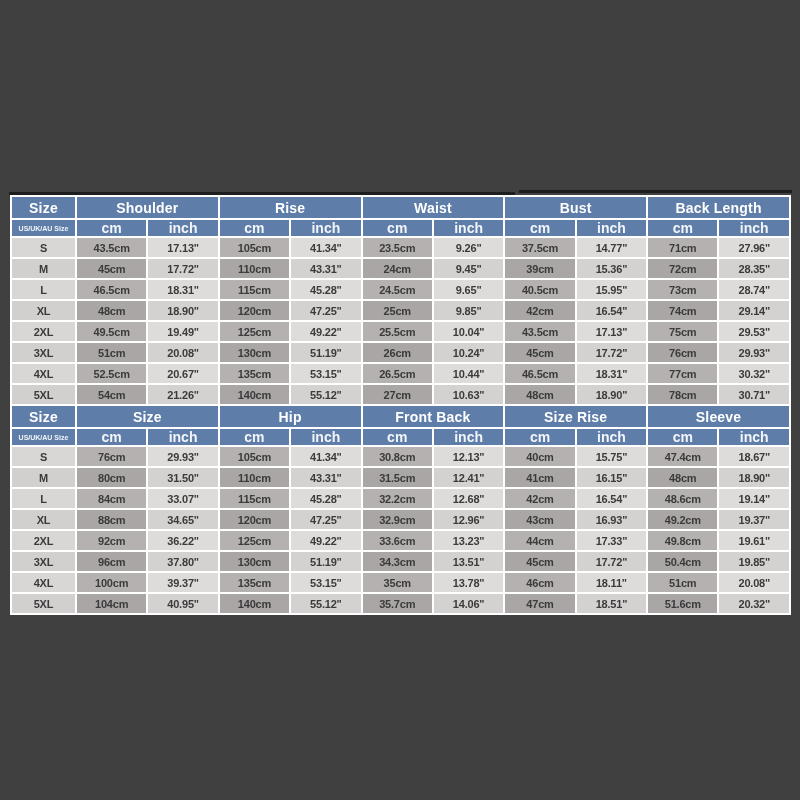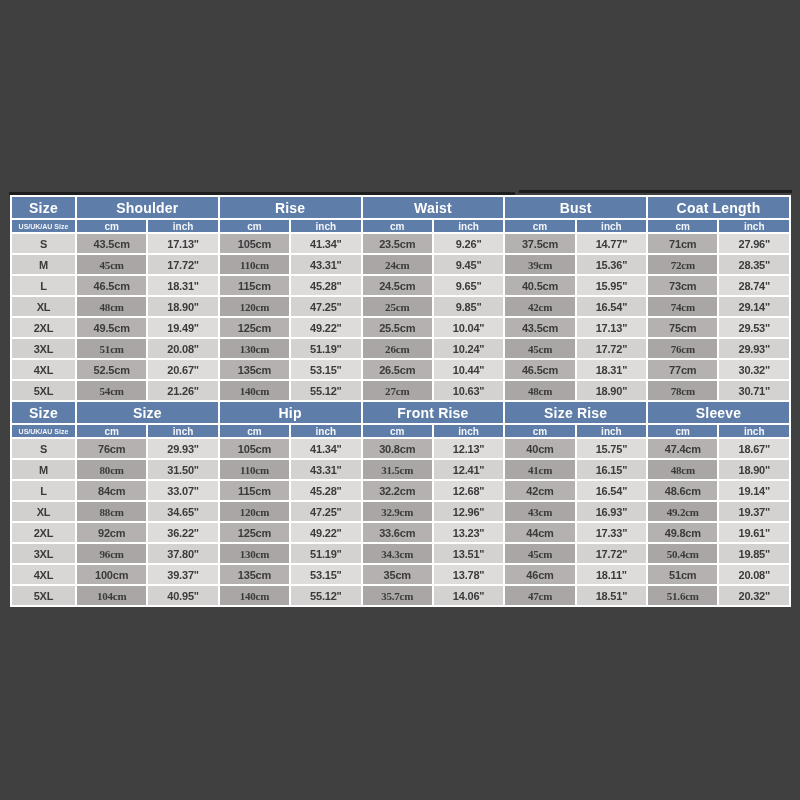--- a/index.html
+++ b/index.html
@@ -51,41 +51,41 @@
     color: #ffffff;
     font-weight: bold;
     font-size: 14px;
     height: 21px;
     letter-spacing: 0.2px;
   }
   th.unit {
     background: #5e7da8;
     color: #f2f5f9;
     font-weight: bold;
-    font-size: 10px;
+    font-size: 14px;
     height: 12px;
   }
   th.size-sub {
     background: #5e7da8;
     color: #f2f5f9;
     font-weight: bold;
     font-size: 7px;
     height: 12px;
   }
   td {
     height: 19px;
     font-size: 11px;
     font-weight: bold;
     color: #3b3b3b;
     letter-spacing: -0.2px;
   }
   tr.odd  td.size-cell { background: #d9d7d6; }
   tr.even td.size-cell { background: #d2d0cf; }
   tr.odd  td.cm-cell   { background: #b5b1b0; }
-  tr.even td.cm-cell   { background: #a9a6a5; font-family: Liberation Serif, serif; }
+  tr.even td.cm-cell   { background: #a9a6a5; }
   tr.odd  td.inch-cell { background: #dedcdb; }
   tr.even td.inch-cell { background: #d4d2d1; }
 </style>
 </head>
 <body>
 
 <div class="page">
   <div class="topline topline-left"></div>
   <div class="topline topline-right"></div>
   <div class="charts">
@@ -103,21 +103,21 @@
           <col style="width: 9.168%;">
           <col style="width: 9.168%;">
         </colgroup>
         <thead>
           <tr>
             <th class="group">Size</th>
             <th class="group" colspan="2">Shoulder</th>
             <th class="group" colspan="2">Rise</th>
             <th class="group" colspan="2">Waist</th>
             <th class="group" colspan="2">Bust</th>
-            <th class="group" colspan="2">Coat Length</th>
+            <th class="group" colspan="2">Back Length</th>
           </tr>
           <tr>
             <th class="size-sub">US/UK/AU Size</th>
             <th class="unit">cm</th>
             <th class="unit">inch</th>
             <th class="unit">cm</th>
             <th class="unit">inch</th>
             <th class="unit">cm</th>
             <th class="unit">inch</th>
             <th class="unit">cm</th>
@@ -245,21 +245,21 @@
           <col style="width: 9.168%;">
           <col style="width: 9.168%;">
           <col style="width: 9.168%;">
           <col style="width: 9.168%;">
         </colgroup>
         <thead>
           <tr>
             <th class="group">Size</th>
             <th class="group" colspan="2">Size</th>
             <th class="group" colspan="2">Hip</th>
-            <th class="group" colspan="2">Front Rise</th>
+            <th class="group" colspan="2">Front Back</th>
             <th class="group" colspan="2">Size Rise</th>
             <th class="group" colspan="2">Sleeve</th>
           </tr>
           <tr>
             <th class="size-sub">US/UK/AU Size</th>
             <th class="unit">cm</th>
             <th class="unit">inch</th>
             <th class="unit">cm</th>
             <th class="unit">inch</th>
             <th class="unit">cm</th>

